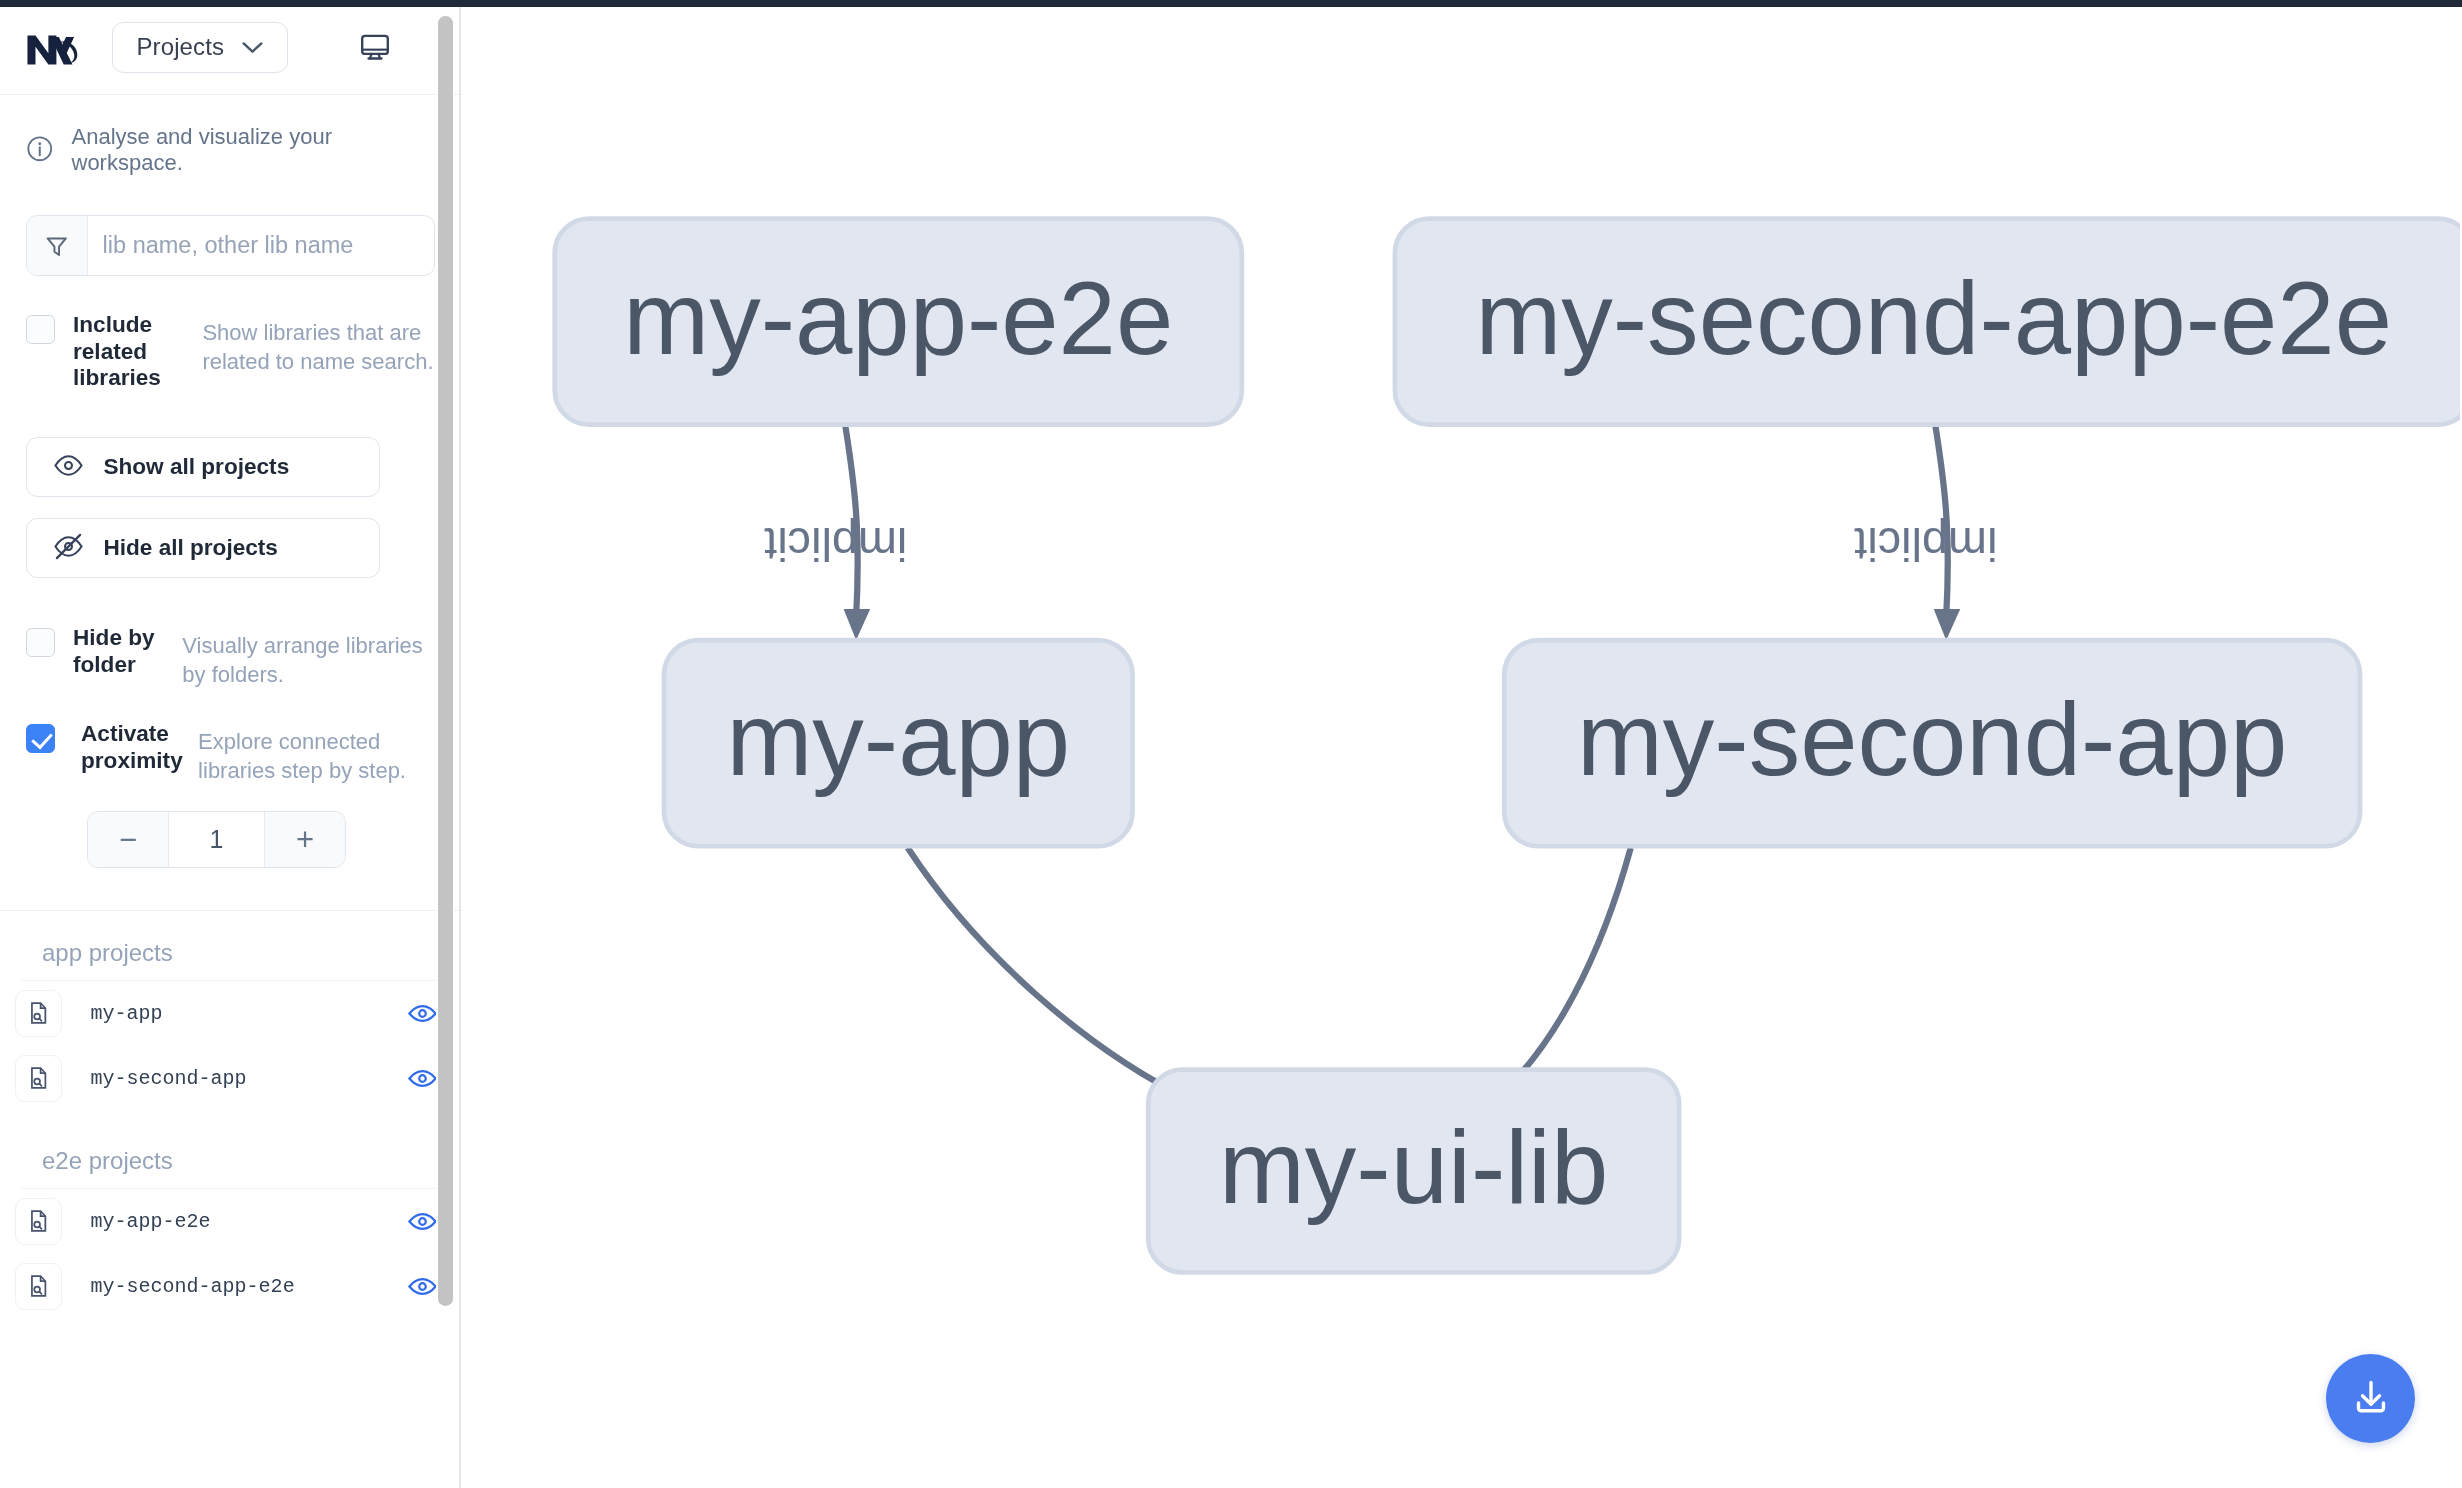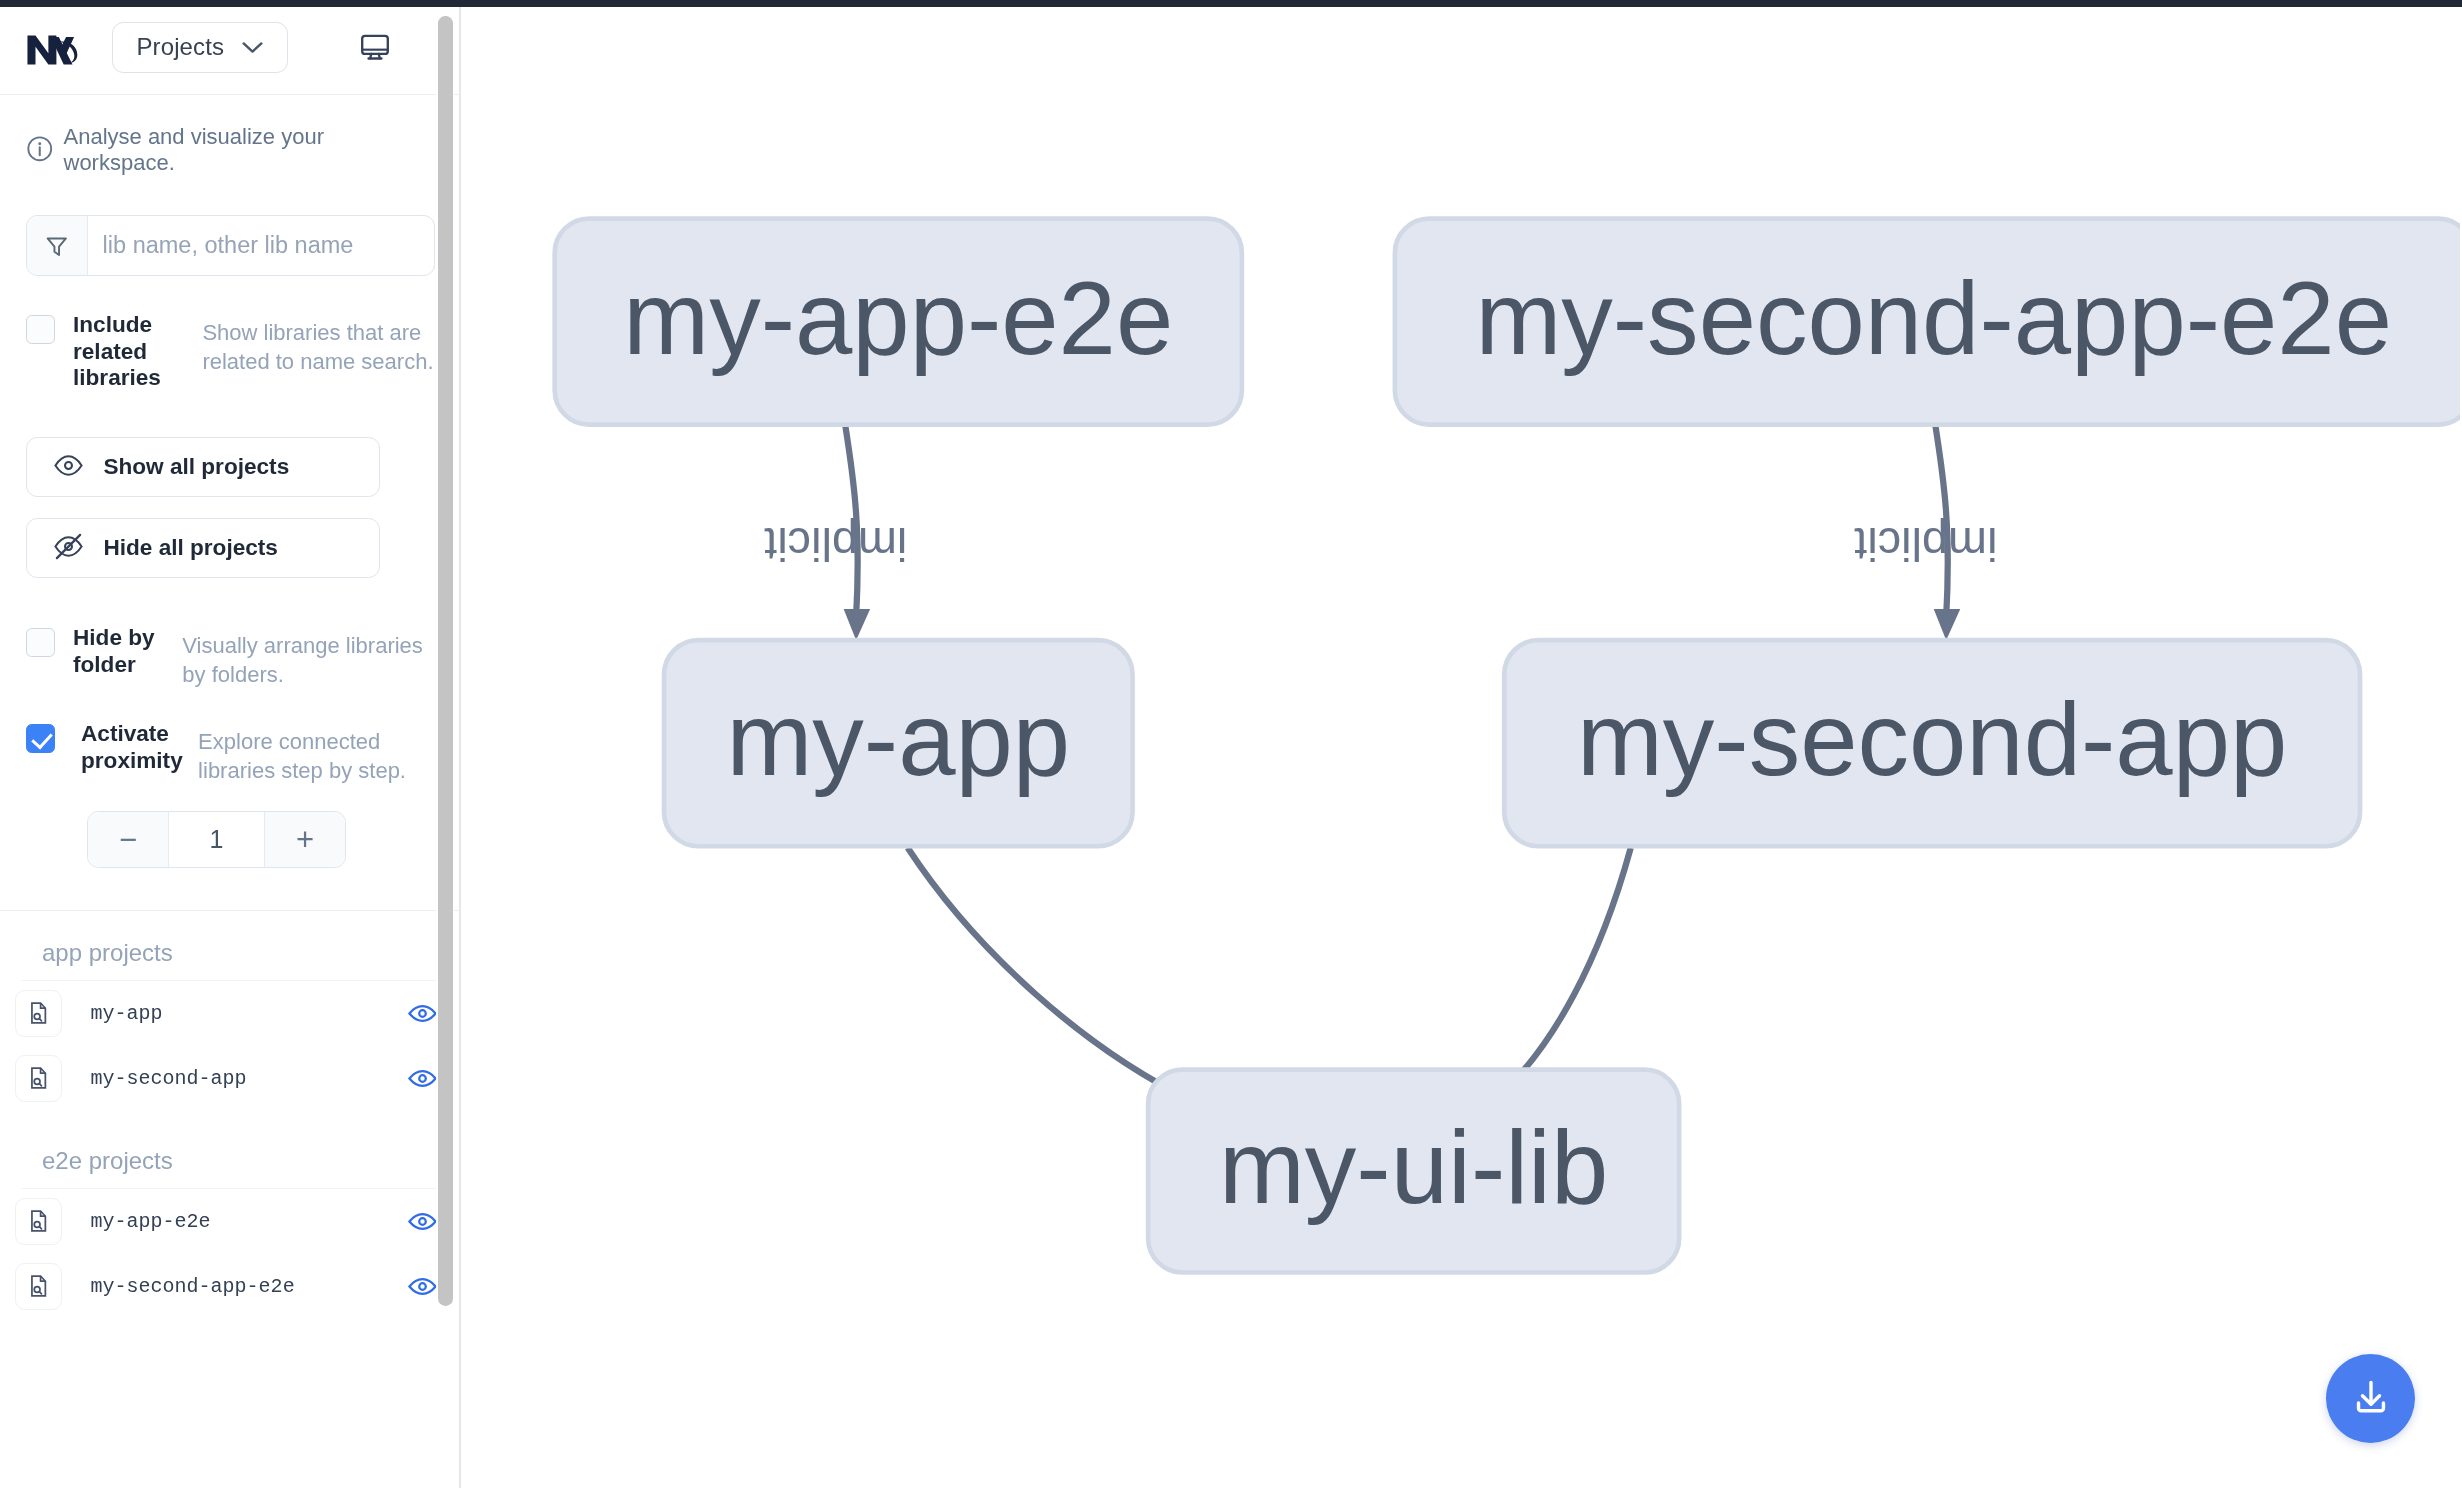--- a/index.html
+++ b/index.html
@@ -78,21 +78,21 @@
     width: 44px; height: 44px;
     display: flex; align-items: center; justify-content: center;
     cursor: pointer;
     background: transparent; border: none;
   }
 
   
   .info-line {
     display: flex;
     align-items: center;
-    gap: 10px;
+    gap: 18px;
     padding: 29px 24px 0 26px;
   }
   .info-text {
     font-size: 22px;
     color: #64748b;
   }
 
   
   .search-wrap {
     margin: 39px 24px 0 26px;

